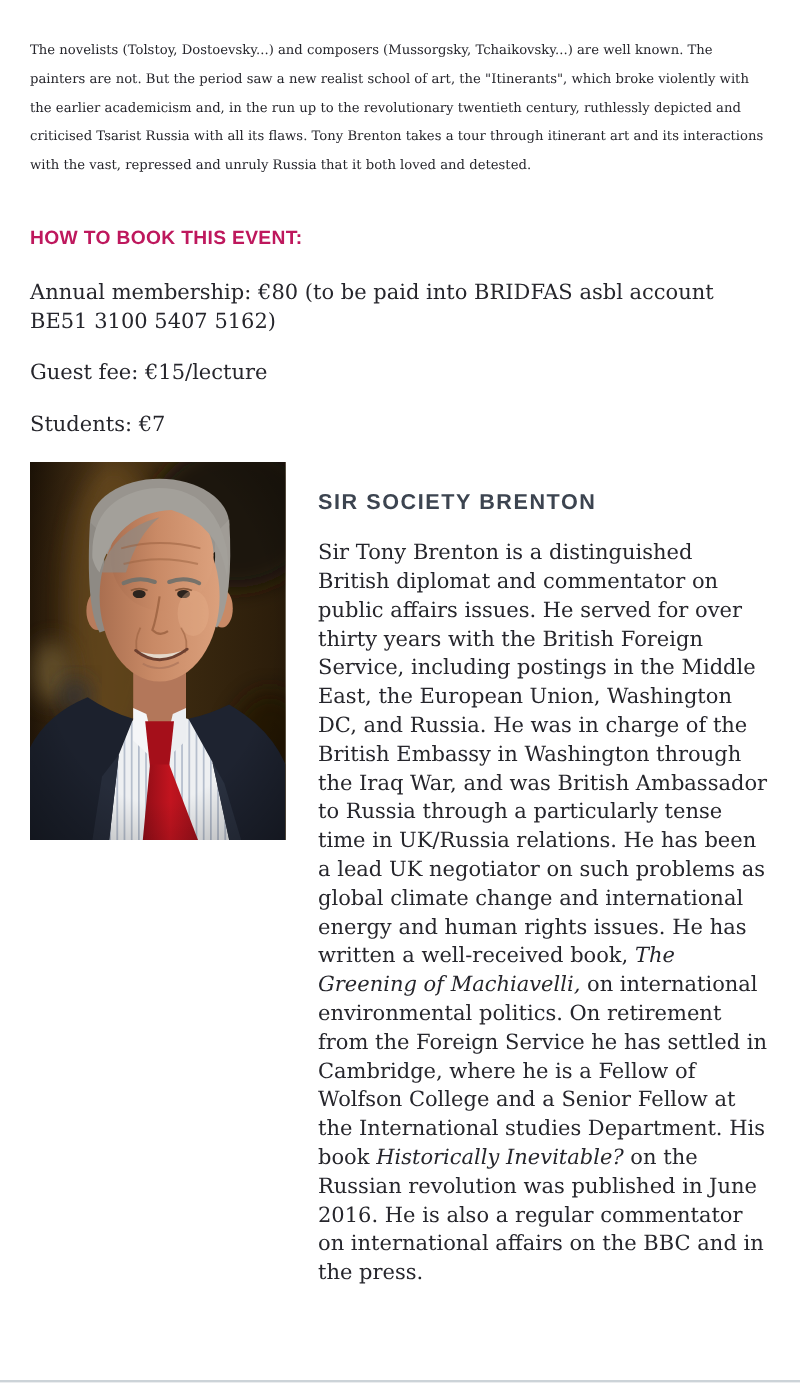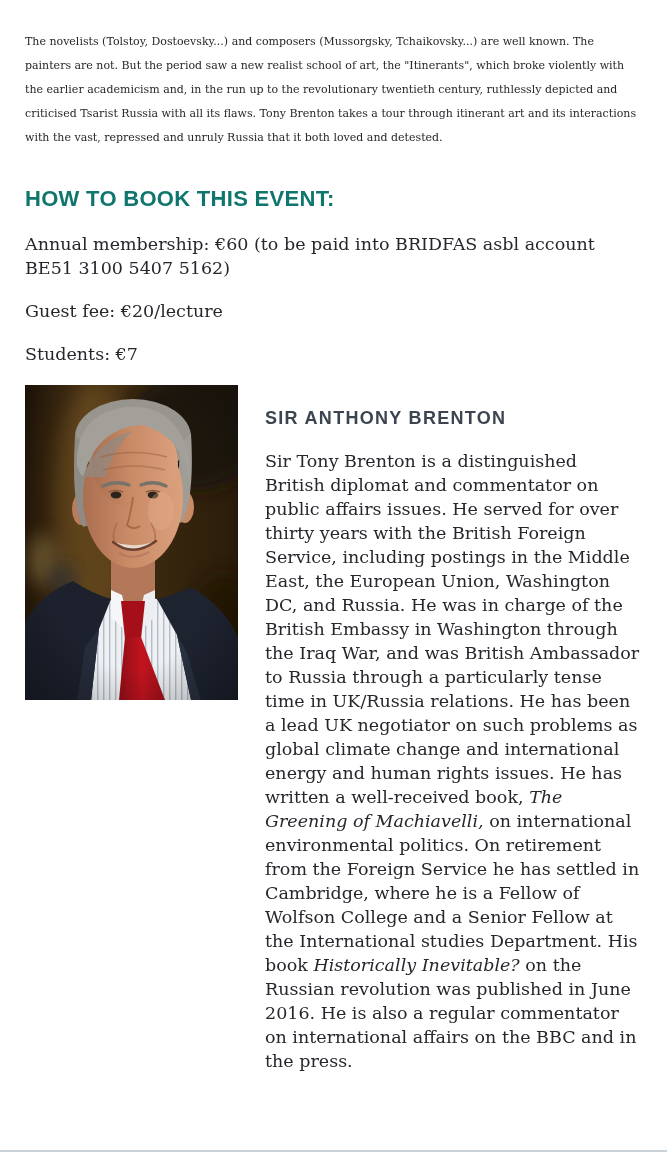--- a/index.html
+++ b/index.html
@@ -19,24 +19,24 @@
     padding: 30px 25px 0 25px;
   }
   .intro {
     font-size: 11px;
     line-height: 24px;
     margin: 0;
   }
   .heading {
     font-family: "Liberation Sans", "DejaVu Sans", sans-serif;
     font-weight: 700;
-    font-size: 22px;
+    font-size: 16px;
     line-height: 26px;
     letter-spacing: 0.3px;
-    color: #0f766e;
+    color: #be185d;
     margin: 36px 0 20px 0;
   }
   .fee-line {
     font-size: 17.5px;
     line-height: 24px;
     margin: 0 0 19px 0;
   }
   .lecturer-row {
     display: flex;
     align-items: flex-start;
@@ -82,22 +82,22 @@
 </style>
 </head>
 <body>
 
 <div class="page">
 
   <p class="intro">The novelists (Tolstoy, Dostoevsky...) and composers (Mussorgsky, Tchaikovsky...) are well known. The painters are not. But the period saw a new realist school of art, the "Itinerants", which broke violently with the earlier academicism and, in the run up to the revolutionary twentieth century, ruthlessly depicted and criticised Tsarist Russia with all its flaws. Tony Brenton takes a tour through itinerant art and its interactions with the vast, repressed and unruly Russia that it both loved and detested.</p>
 
   <h2 class="heading">HOW TO BOOK THIS EVENT:</h2>
 
-  <p class="fee-line">Annual membership: €60 (to be paid into BRIDFAS asbl account BE51 3100 5407 5162)</p>
-  <p class="fee-line">Guest fee: €20/lecture</p>
+  <p class="fee-line">Annual membership: €80 (to be paid into BRIDFAS asbl account BE51 3100 5407 5162)</p>
+  <p class="fee-line">Guest fee: €15/lecture</p>
   <p class="fee-line">Students: €7</p>
 
 
   <div class="lecturer-row">
 
     <div class="photo-frame">
       <svg width="213" height="315" viewBox="0 0 213 315" xmlns="http://www.w3.org/2000/svg">
         <defs>
           <linearGradient id="bgG" x1="0" y1="0" x2="1" y2="0">
             <stop offset="0" stop-color="#241708"></stop>
@@ -189,21 +189,21 @@
         <path d="M88,157 Q108,172 131,156 Q110,164 88,157 Z" fill="#e4d9cb"></path>
         <path d="M88,157 Q108,173 131,156" stroke="#6d4030" stroke-width="2.4" fill="none" stroke-linecap="round"></path>
         <path d="M94,168 Q108,176 124,167" stroke="#a9735a" stroke-width="1.6" fill="none" opacity="0.7"></path>
 
         <ellipse cx="136" cy="126" rx="13" ry="19" fill="#e7b28c" opacity="0.35"></ellipse>
         <rect width="213" height="315" fill="url(#vig)"></rect>
       </svg>
     </div>
 
     <div class="bio-col">
-      <h3 class="lecturer-name">SIR ANTHONY BRENTON</h3>
+      <h3 class="lecturer-name">SIR SOCIETY BRENTON</h3>
       <p class="bio"><span>Sir Tony Brenton is a distinguished British diplomat and commentator on public affairs issues. He served for over thirty years with the British Foreign Service, including postings in the Middle East, the European Union, Washington DC, and Russia. He was in charge of the British Embassy in Washington through the Iraq War, and was British Ambassador to Russia through a particularly tense time in UK/Russia relations. He has been a lead UK negotiator on such problems as global climate change and international energy and human rights issues. He has written a well-received book, </span><em>The Greening of Machiavelli,</em><span> on international environmental politics. On retirement from the Foreign Service he has settled in Cambridge, where he is a Fellow of Wolfson College and a Senior Fellow at the International studies Department. His book </span><em>Historically Inevitable?</em><span> on the Russian revolution was published in June 2016. He is also a regular commentator on international affairs on the BBC and in the press.</span></p>
     </div>
 
   </div>
 
 </div>
 
 <div class="bottom-rule"></div>
 
 </body></html>

